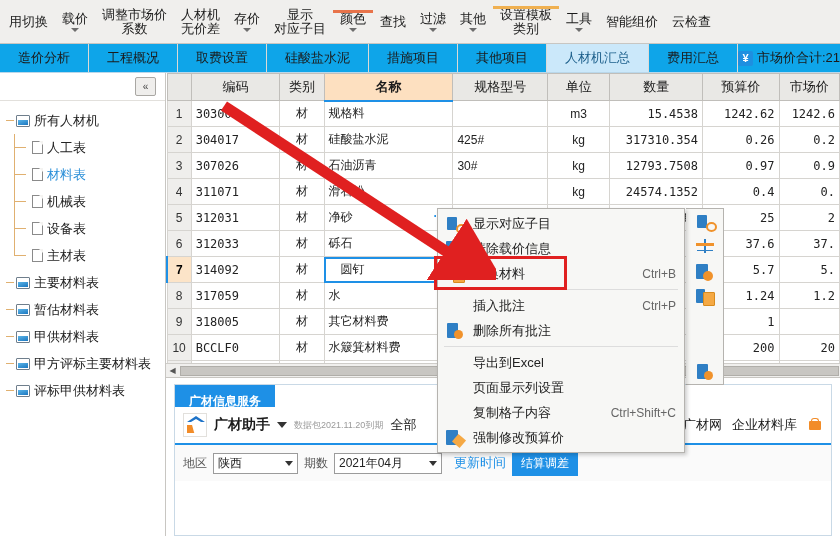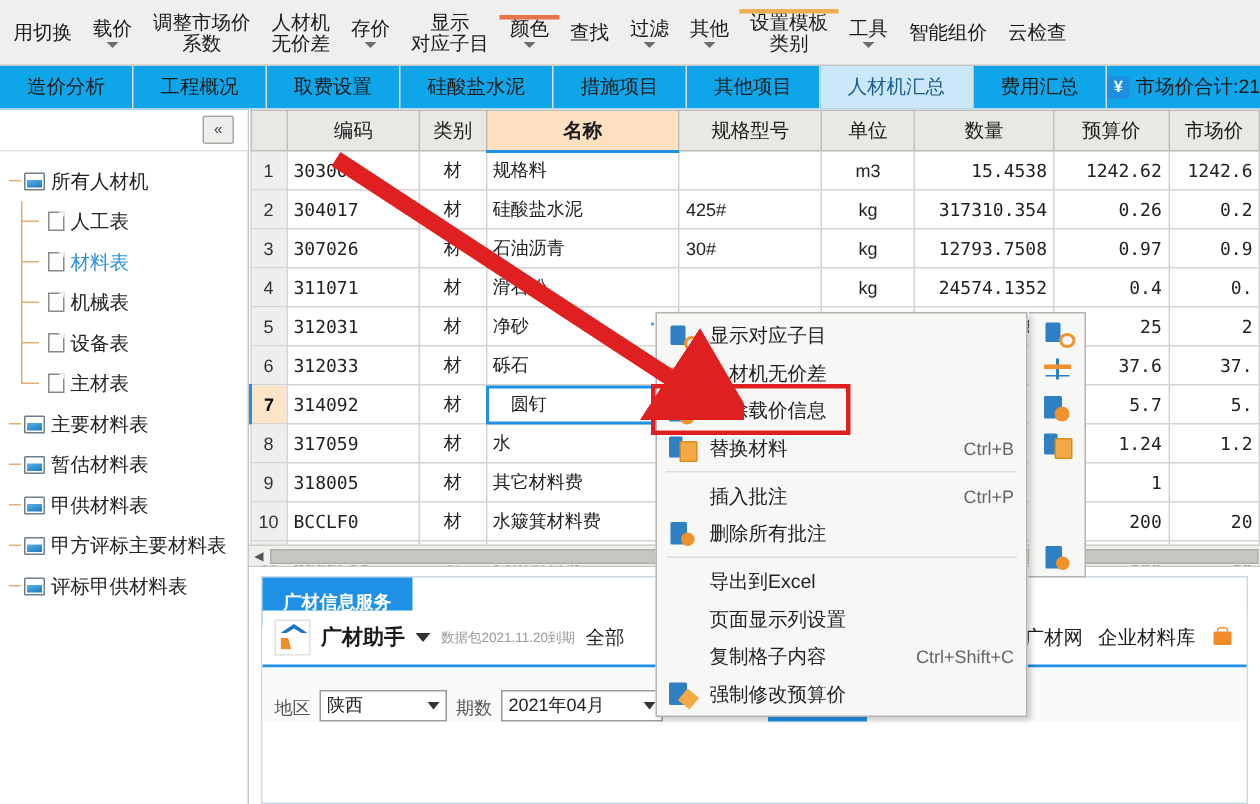--- a/index.html
+++ b/index.html
@@ -134,21 +134,21 @@
     box-shadow:7px 0 0 #f28c28, 13px 0 0 #f28c28;}
   .bname { font-size:14px; font-weight:bold; color:#1b1b1b;}
   .bcaret { width:0;height:0;border-left:5px solid transparent;border-right:5px solid transparent;border-top:6px solid #333;}
   .bexp { font-size:9px; color:#9a9a9a; }
   .blink { font-size:13px; color:#1b1b1b; cursor:pointer;}
   #bright { margin-left:auto; display:flex; align-items:center; gap:10px;}
   #cart { width:16px;height:14px;position:relative;}
   #cart::before{content:"";position:absolute;left:2px;top:3px;width:12px;height:9px;background:#f28c28;border-radius:1px;}
   #cart::after{content:"";position:absolute;left:4px;top:0;width:6px;height:5px;border:1.5px solid #f28c28;border-bottom:none;border-radius:3px 3px 0 0;}
   #bfilter {
-    height:36px; display:flex; align-items:flex-end; gap:6px; padding:0 8px;
+    height:36px; display:flex; align-items:center; gap:6px; padding:0 8px;
     background:#fafafa;
   }
   .flabel { font-size:12px; color:#555; }
   .fsel {
     height:21px; min-width:85px; border:1px solid #9b9b9b; background:#fff;
     display:flex; align-items:center; padding:0 4px; font-size:12px; cursor:pointer;
   }
   .fsel .v { flex:1; }
   .fsel .c { width:0;height:0;border-left:4px solid transparent;border-right:4px solid transparent;border-top:5px solid #333;}
   .flink { color:#1e90e6; font-size:13px; margin-left:6px; cursor:pointer;}
@@ -536,25 +536,20 @@
     </div>
 </div>
 
 <div id="ctxmenu">
     <div class="mi">
       <span class="mic ic-subitem"></span>
       <span class="mtxt">显示对应子目</span>
       <span class="mkey"></span>
     </div>
     <div class="mi">
-      <span class="mic ic-balance"></span>
-      <span class="mtxt">人材机无价差</span>
-      <span class="mkey"></span>
-    </div>
-    <div class="mi">
       <span class="mic ic-clear"></span>
       <span class="mtxt">清除载价信息</span>
       <span class="mkey"></span>
     </div>
     <div class="mi">
       <span class="mic ic-replace"></span>
       <span class="mtxt">替换材料</span>
       <span class="mkey">Ctrl+B</span>
     </div>
     <div class="msep"></div>

